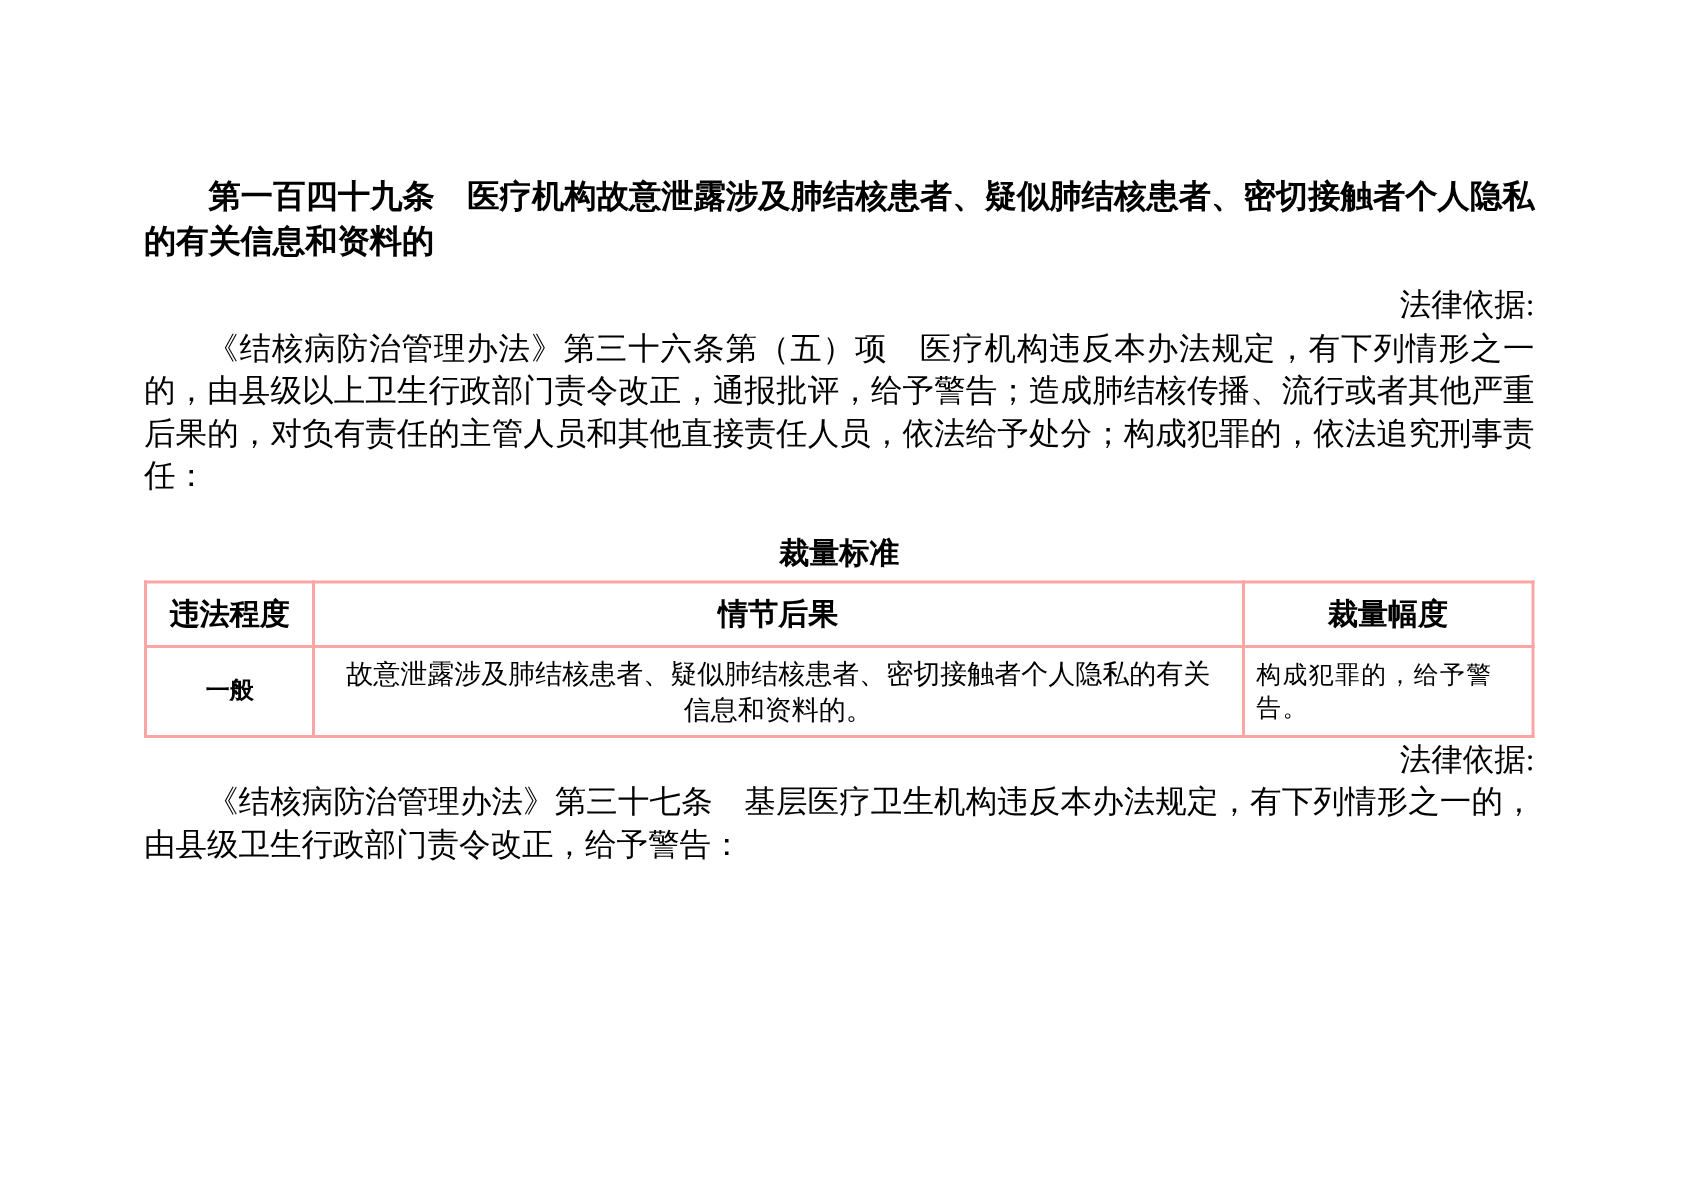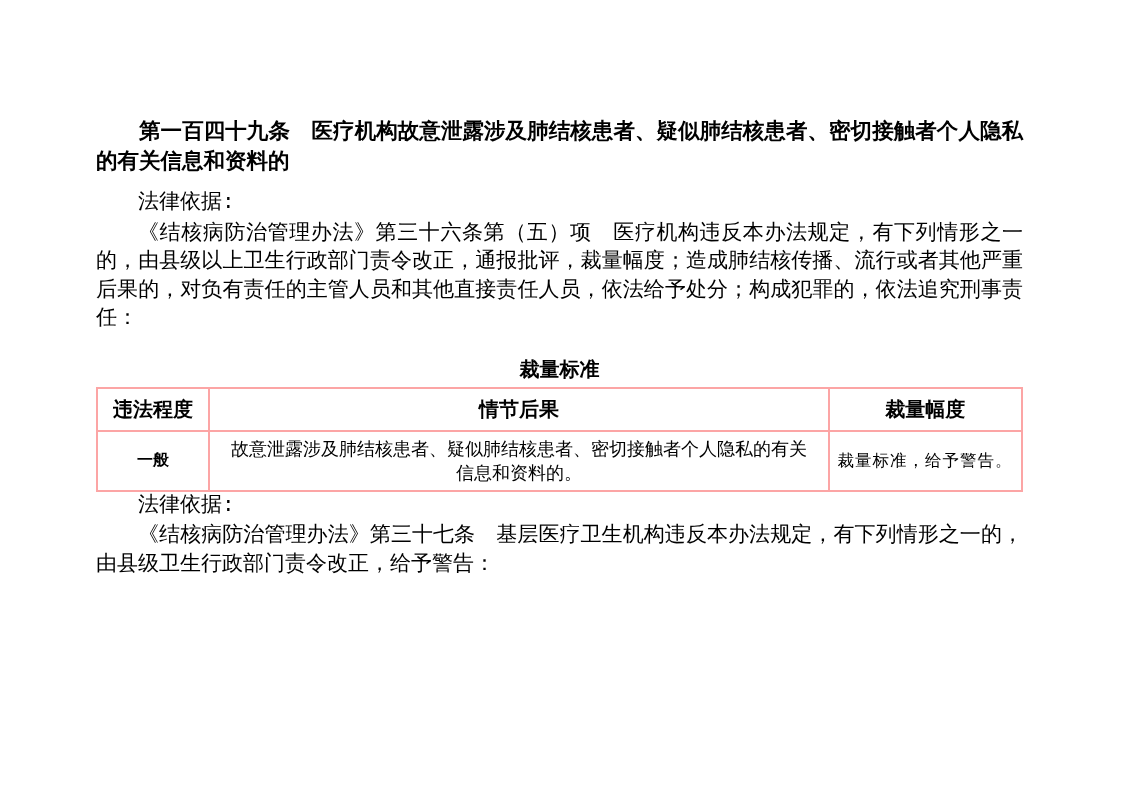--- a/index.html
+++ b/index.html
@@ -24,25 +24,26 @@
   .h-article {
     font-family: "Liberation Sans", sans-serif;
     font-weight: bold;
     font-size: 21.5px;
     line-height: 30px;
     text-indent: 2em;
     text-align: justify;
     margin: 0;
   }
   .label-line {
-    font-family: Liberation Mono, monospace;
+    font-family: Liberation Serif, serif;
     font-size: 21px;
     line-height: 28.5px;
     text-indent: 2em;
     margin: 13px 0 0 0;
+    text-align: right;
   }
   .body-text {
     font-family: "Liberation Serif", serif;
     font-size: 21px;
     line-height: 28.5px;
     text-indent: 2em;
     text-align: justify;
     margin: 0;
   }
   .table-title {
@@ -114,21 +115,21 @@
 </head>
 <body>
 
 <div class="page">
   <div class="content">
 
     <p class="h-article">第一百四十九条　医疗机构故意泄露涉及肺结核患者、疑似肺结核患者、密切接触者个人隐私的有关信息和资料的</p>
 
     <p class="label-line">法律依据:</p>
 
-    <p class="body-text">《结核病防治管理办法》第三十六条第（五）项　医疗机构违反本办法规定，有下列情形之一的，由县级以上卫生行政部门责令改正，通报批评，裁量幅度；造成肺结核传播、流行或者其他严重后果的，对负有责任的主管人员和其他直接责任人员，依法给予处分；构成犯罪的，依法追究刑事责任：</p>
+    <p class="body-text">《结核病防治管理办法》第三十六条第（五）项　医疗机构违反本办法规定，有下列情形之一的，由县级以上卫生行政部门责令改正，通报批评，给予警告；造成肺结核传播、流行或者其他严重后果的，对负有责任的主管人员和其他直接责任人员，依法给予处分；构成犯罪的，依法追究刑事责任：</p>
 
 
     <p class="table-title">裁量标准</p>
 
     <table class="std">
       <colgroup>
         <col class="col-degree-w">
         <col class="col-detail-w">
         <col class="col-range-w">
       </colgroup>
@@ -136,21 +137,21 @@
         <tr>
           <th>违法程度</th>
           <th>情节后果</th>
           <th>裁量幅度</th>
         </tr>
       </thead>
       <tbody>
         <tr>
           <td class="cell-degree">一般</td>
           <td class="cell-detail">故意泄露涉及肺结核患者、疑似肺结核患者、密切接触者个人隐私的有关信息和资料的。</td>
-          <td class="cell-range">裁量标准，给予警告。</td>
+          <td class="cell-range">构成犯罪的，给予警告。</td>
         </tr>
       </tbody>
     </table>
 
 
     <p class="label-line" style="margin-top:0;">法律依据:</p>
 
     <p class="body-text">《结核病防治管理办法》第三十七条　基层医疗卫生机构违反本办法规定，有下列情形之一的，由县级卫生行政部门责令改正，给予警告：</p>
 
 

